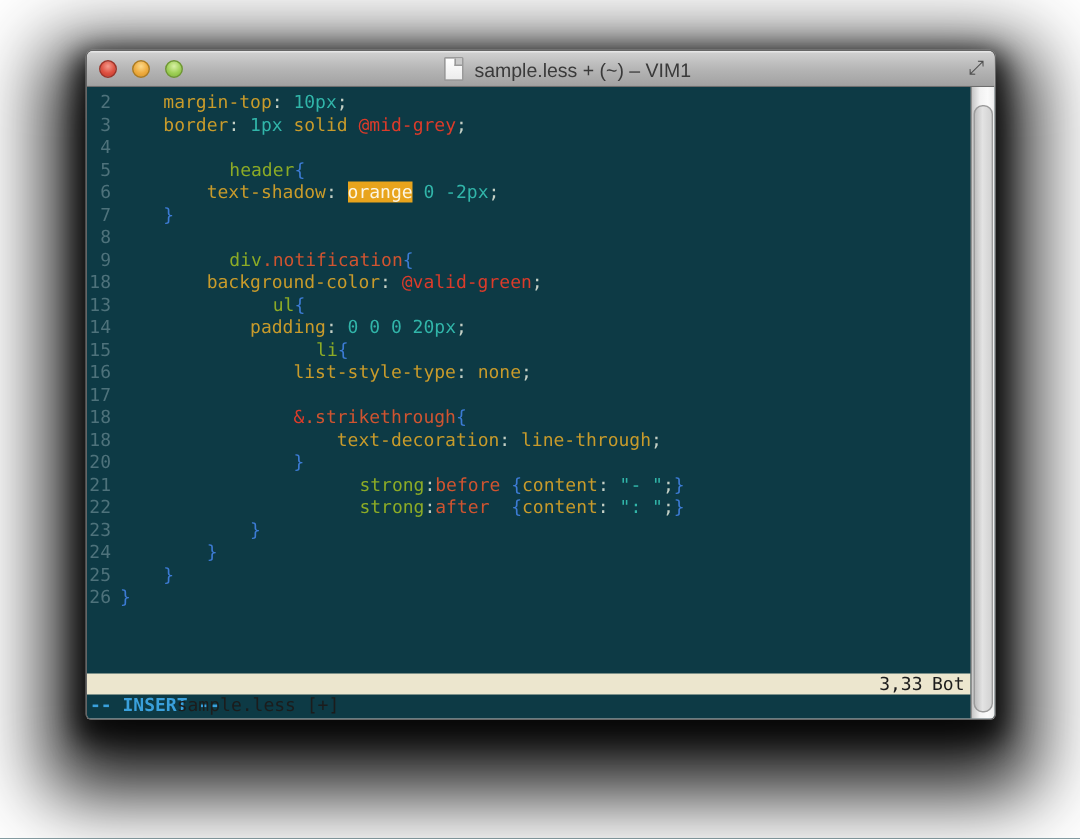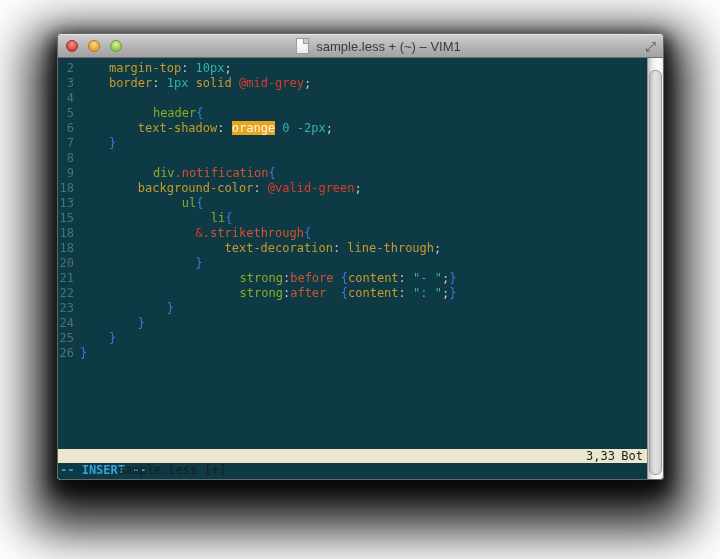--- a/index.html
+++ b/index.html
@@ -108,21 +108,24 @@
             <div class="cl"><span class="ln">2</span><span class="lt"><span class="s-p">    </span><span class="s-y">margin-top</span><span class="s-p">: </span><span class="s-c">10px</span><span class="s-p">;</span></span></div>
             <div class="cl"><span class="ln">3</span><span class="lt"><span class="s-p">    </span><span class="s-y">border</span><span class="s-p">: </span><span class="s-c">1px</span><span class="s-p"> </span><span class="s-y">solid</span><span class="s-p"> </span><span class="s-r">@mid-grey</span><span class="s-p">;</span></span></div>
             <div class="cl"><span class="ln">4</span><span class="lt"></span></div>
             <div class="cl"><span class="ln">5</span><span class="lt"><span class="s-p">    </span><span class="s-g">header</span><span class="s-b">{</span></span></div>
             <div class="cl"><span class="ln">6</span><span class="lt"><span class="s-p">        </span><span class="s-y">text-shadow</span><span class="s-p">: </span><span class="s-h">orange</span><span class="s-p"> </span><span class="s-c">0</span><span class="s-p"> </span><span class="s-c">-2px</span><span class="s-p">;</span></span></div>
             <div class="cl"><span class="ln">7</span><span class="lt"><span class="s-p">    </span><span class="s-b">}</span></span></div>
             <div class="cl"><span class="ln">8</span><span class="lt"></span></div>
             <div class="cl"><span class="ln">9</span><span class="lt"><span class="s-p">    </span><span class="s-g">div</span><span class="s-o">.notification</span><span class="s-b">{</span></span></div>
             <div class="cl"><span class="ln">18</span><span class="lt"><span class="s-p">        </span><span class="s-y">background-color</span><span class="s-p">: </span><span class="s-r">@valid-green</span><span class="s-p">;</span></span></div>
             <div class="cl"><span class="ln">13</span><span class="lt"><span class="s-p">        </span><span class="s-g">ul</span><span class="s-b">{</span></span></div>
+            <div class="cl"><span class="ln">14</span><span class="lt"><span class="s-p">            </span><span class="s-y">padding</span><span class="s-p">: </span><span class="s-c">0 0 0 20px</span><span class="s-p">;</span></span></div>
             <div class="cl"><span class="ln">15</span><span class="lt"><span class="s-p">            </span><span class="s-g">li</span><span class="s-b">{</span></span></div>
+            <div class="cl"><span class="ln">16</span><span class="lt"><span class="s-p">                </span><span class="s-y">list-style-type</span><span class="s-p">: </span><span class="s-y">none</span><span class="s-p">;</span></span></div>
+            <div class="cl"><span class="ln">17</span><span class="lt"></span></div>
             <div class="cl"><span class="ln">18</span><span class="lt"><span class="s-p">                </span><span class="s-r">&amp;</span><span class="s-o">.strikethrough</span><span class="s-b">{</span></span></div>
             <div class="cl"><span class="ln">18</span><span class="lt"><span class="s-p">                    </span><span class="s-y">text-decoration</span><span class="s-p">: </span><span class="s-y">line-through</span><span class="s-p">;</span></span></div>
             <div class="cl"><span class="ln">20</span><span class="lt"><span class="s-p">                </span><span class="s-b">}</span></span></div>
             <div class="cl"><span class="ln">21</span><span class="lt"><span class="s-p">                </span><span class="s-g">strong</span><span class="s-p">:</span><span class="s-o">before</span><span class="s-p"> </span><span class="s-b">{</span><span class="s-y">content</span><span class="s-p">: </span><span class="s-c">"- "</span><span class="s-p">;</span><span class="s-b">}</span></span></div>
             <div class="cl"><span class="ln">22</span><span class="lt"><span class="s-p">                </span><span class="s-g">strong</span><span class="s-p">:</span><span class="s-o">after</span><span class="s-p">  </span><span class="s-b">{</span><span class="s-y">content</span><span class="s-p">: </span><span class="s-c">": "</span><span class="s-p">;</span><span class="s-b">}</span></span></div>
             <div class="cl"><span class="ln">23</span><span class="lt"><span class="s-p">            </span><span class="s-b">}</span></span></div>
             <div class="cl"><span class="ln">24</span><span class="lt"><span class="s-p">        </span><span class="s-b">}</span></span></div>
             <div class="cl"><span class="ln">25</span><span class="lt"><span class="s-p">    </span><span class="s-b">}</span></span></div>
             <div class="cl"><span class="ln">26</span><span class="lt"><span class="s-b">}</span></span></div>
           </div>

